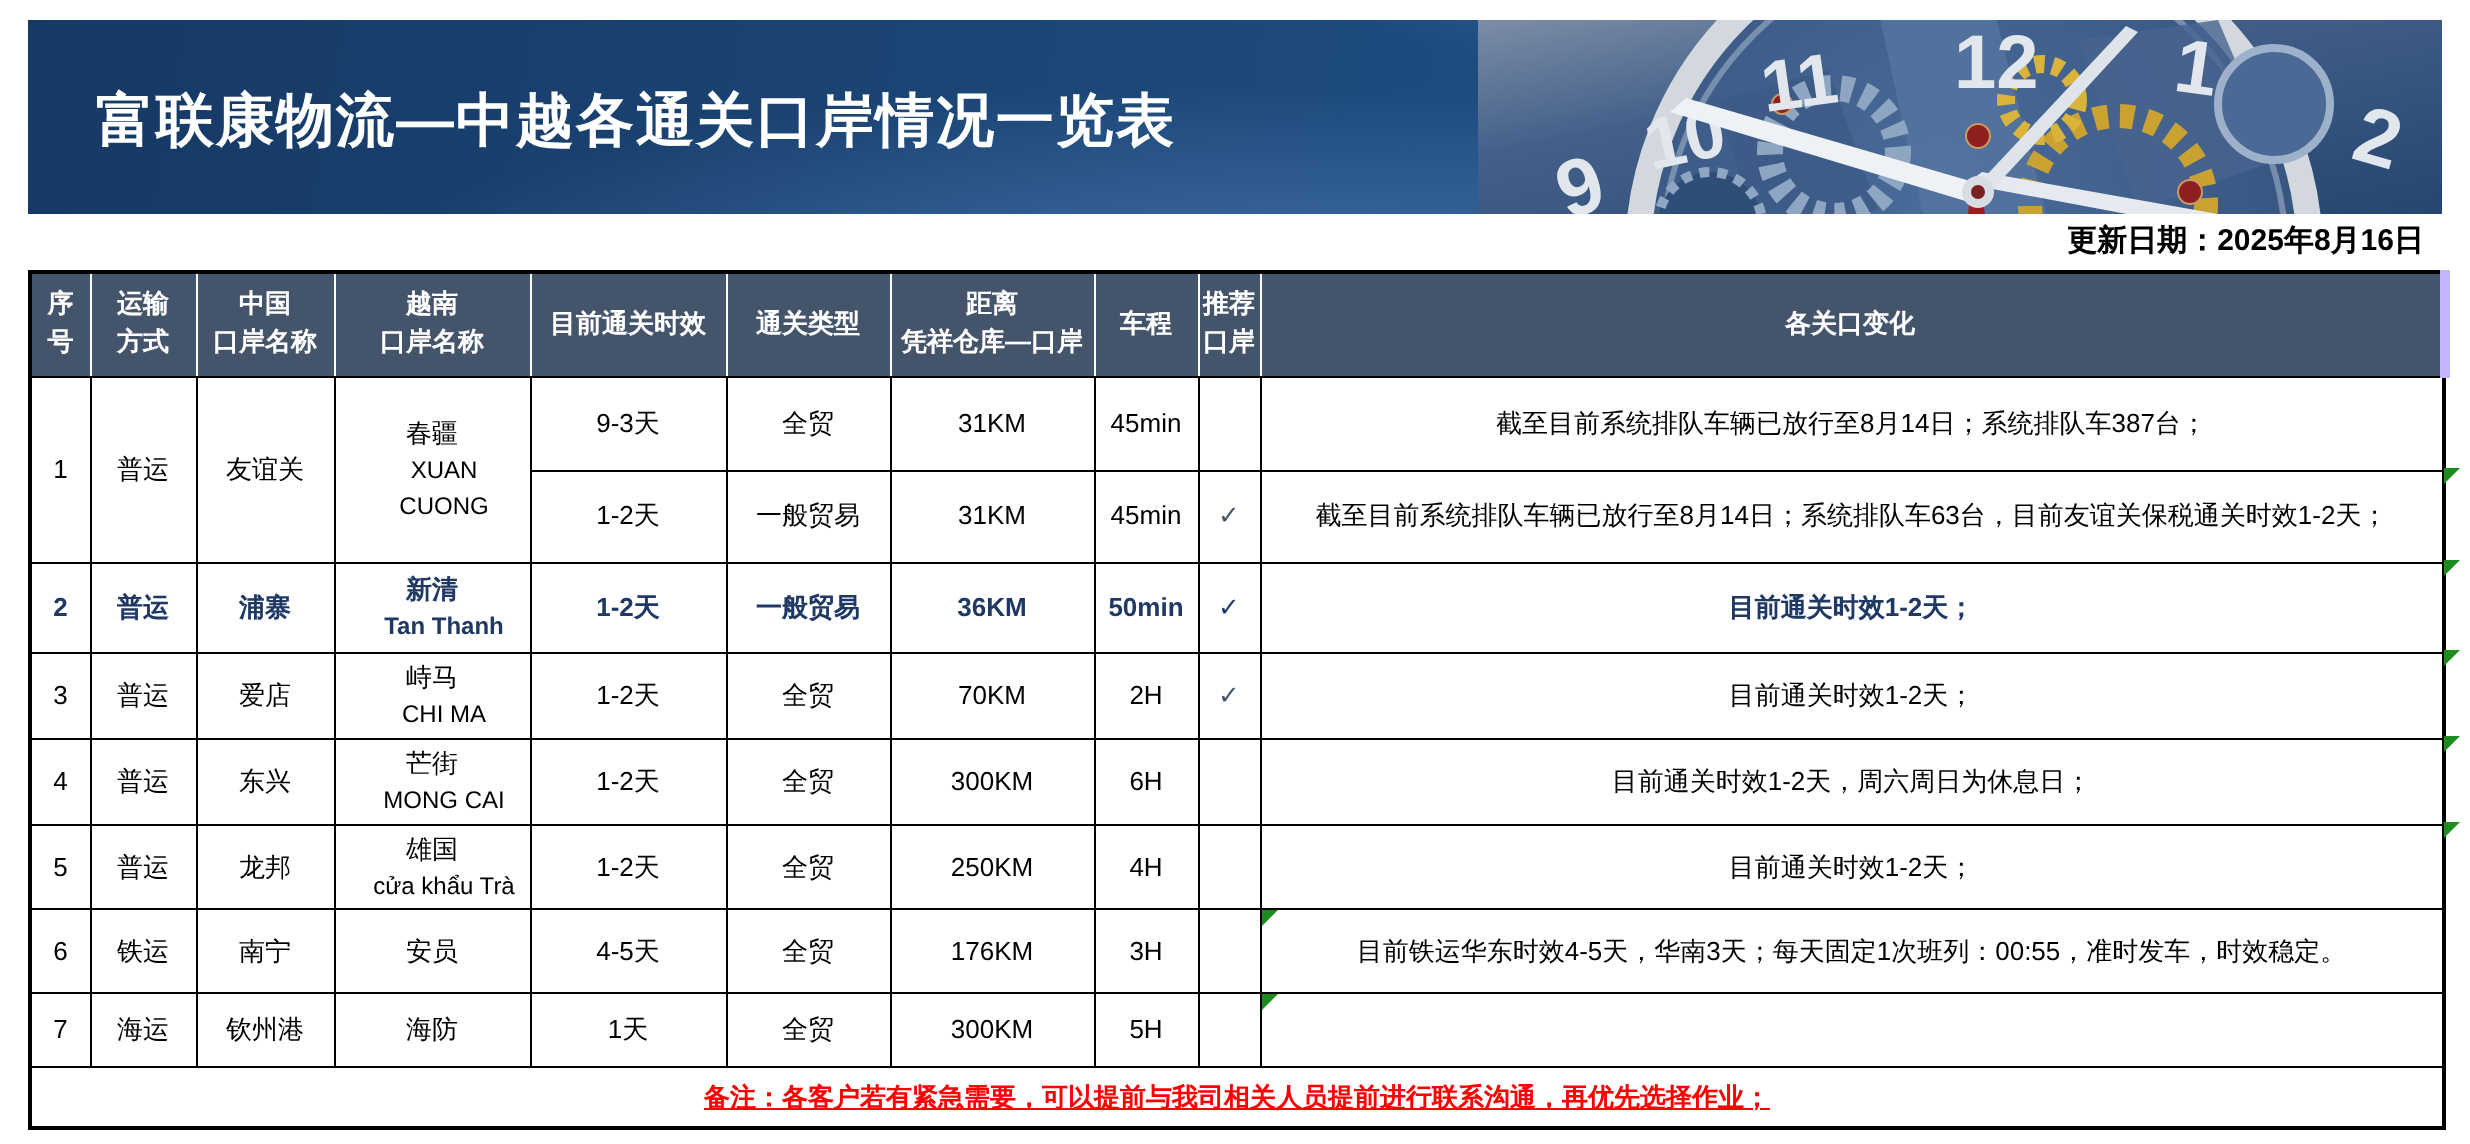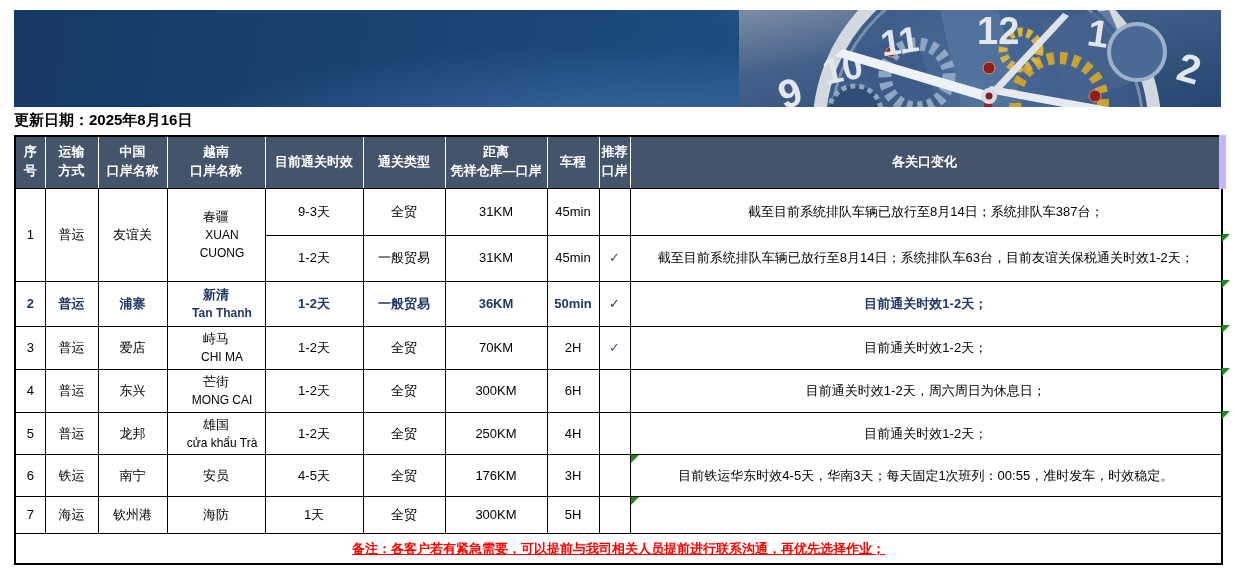--- a/index.html
+++ b/index.html
@@ -17,37 +17,37 @@
     overflow:hidden;
   }
   .banner-title{
     position:absolute;left:34px;top:31px;
     font-size:29px;font-weight:700;color:#ffffff;letter-spacing:1px;white-space:nowrap;
   }
   .watch{position:absolute;right:0;top:0;width:482px;height:97px;}
   
   .update-date{
     position:absolute;left:14px;top:111px;width:1198px;
-    font-size:15px;font-weight:700;color:#000;
+    text-align:right;font-size:15px;font-weight:700;color:#000;
   }
   
   table.ports{
     position:absolute;left:14px;top:135px;width:1207px;
     border-collapse:collapse;table-layout:fixed;
     border:2px solid #000;
   }
   table.ports td, table.ports th{border:1px solid #000;overflow:hidden;}
   table.ports th{
     background:#44546a;color:#ffffff;font-size:13px;font-weight:700;
     border-left:1px solid #ffffff;border-right:1px solid #ffffff;
     border-top:1px solid #44546a;border-bottom:1px solid #000;
     padding:2px;line-height:1.45;
   }
   table.ports th:first-child{border-left:1px solid #000;}
-  table.ports th:last-child{border-right:7px solid #c4b5fd;}
+  table.ports th:last-child{border-right:5px solid #c4b5fd;}
   table.ports td{
     font-size:13px;text-align:center;vertical-align:middle;padding:2px;line-height:1.5;
     background:#ffffff;
   }
   td.note{text-align:left;padding:3px 6px;}
   .vn-latin{display:block;font-size:12px;margin-left:12px;}
   .two-line span{display:block;}
   tr.hl td{color:#1f3864;font-weight:700;}
   td.rec{font-style:italic;font-weight:700;color:#44546a;font-size:15px;}
   tr.r-head{height:52px;}
@@ -65,20 +65,21 @@
   }
   .out-flag{
     position:absolute;width:0;height:0;
     border-top:8px solid #1d8c1d;border-right:8px solid transparent;
   }
 </style>
 </head>
 <body>
 
 <div class="banner">
+  <div class="banner-title">富联康物流—中越各通关口岸情况一览表</div>
   <svg class="watch" viewBox="0 0 482 97" xmlns="http://www.w3.org/2000/svg">
     <defs>
       <linearGradient id="pbg" x1="0" y1="0" x2="1" y2="1">
         <stop offset="0" stop-color="#7c8da6"></stop>
         <stop offset="0.35" stop-color="#44608a"></stop>
         <stop offset="1" stop-color="#24466f"></stop>
       </linearGradient>
       <radialGradient id="face" cx="0.45" cy="0.4" r="0.8">
         <stop offset="0" stop-color="#4a6c9a"></stop>
         <stop offset="0.6" stop-color="#3a5884"></stop>

